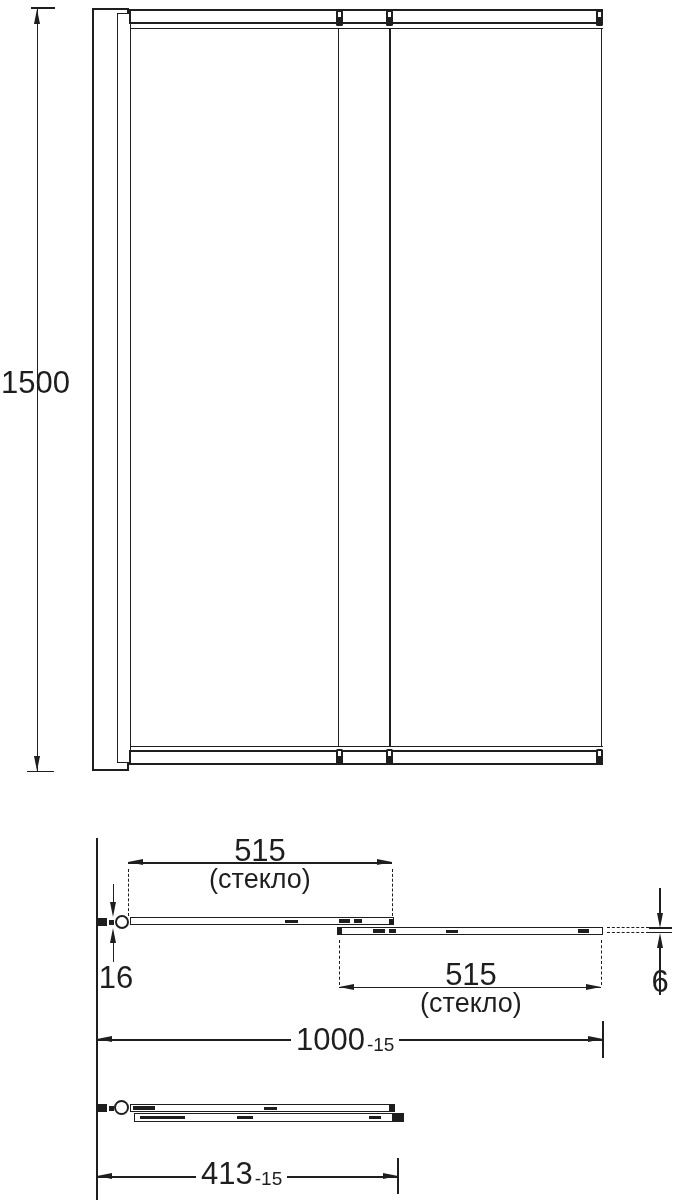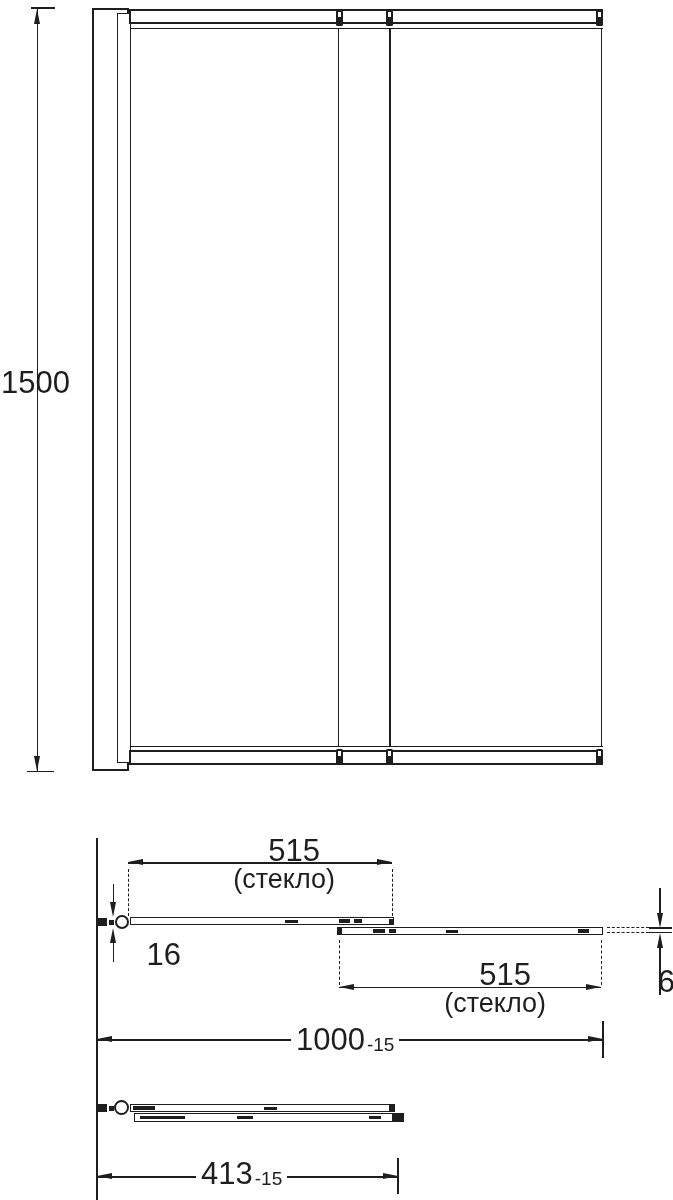--- a/index.html
+++ b/index.html
@@ -15,21 +15,21 @@
   .dashh{position:absolute;height:0;border-top:1.3px dashed var(--ink);}
   .mark{position:absolute;background:var(--ink);}
   .clamp{position:absolute;width:7px;height:16px;background:var(--ink);border-radius:1.5px;}
   .clamp::after{content:"";position:absolute;left:2px;top:2px;width:3px;height:5px;background:#ffffff;}
   .circle{position:absolute;border:2.4px solid var(--ink);border-radius:50%;background:#ffffff;box-sizing:border-box;}
   .arr{position:absolute;width:0;height:0;}
   .arr.up{border-left:3.5px solid transparent;border-right:3.5px solid transparent;border-bottom:15px solid var(--ink);}
   .arr.down{border-left:3.5px solid transparent;border-right:3.5px solid transparent;border-top:15px solid var(--ink);}
   .arr.left{border-top:3.5px solid transparent;border-bottom:3.5px solid transparent;border-right:15px solid var(--ink);}
   .arr.right{border-top:3.5px solid transparent;border-bottom:3.5px solid transparent;border-left:15px solid var(--ink);}
-  .lbl{position:absolute;text-align:right;font-size:31px;line-height:1;color:var(--ink);white-space:nowrap;}
+  .lbl{position:absolute;text-align:center;font-size:31px;line-height:1;color:var(--ink);white-space:nowrap;}
   .lbl.small{font-size:27px;}
   .lbl.onLine{background:#ffffff;padding:0 5px;display:inline-flex;align-items:flex-start;}
   .sub{font-size:19px;position:relative;top:11px;margin-left:2px;}
 </style>
 </head>
 <body>
 
 <div class="canvas">
 
   <div class="ln" style="left:31px;top:7px;width:24px;height:1.5px;"></div>
@@ -67,21 +67,21 @@
   <div class="ln" style="left:128px;top:862px;width:264px;height:1.5px;"></div>
   <div class="arr left" style="left:128px;top:859.2px;"></div>
   <div class="arr right" style="left:377px;top:859.2px;"></div>
   <div class="lbl" style="left:200px;top:835px;width:120px;">515</div>
   <div class="lbl small" style="left:185px;top:866px;width:150px;">(стекло)</div>
 
   <div class="ln" style="left:112.5px;top:884px;width:1.4px;height:20px;"></div>
   <div class="arr down" style="left:109.7px;top:902px;"></div>
   <div class="arr up" style="left:109.7px;top:928px;"></div>
   <div class="ln" style="left:112.5px;top:941px;width:1.4px;height:21px;"></div>
-  <div class="lbl" style="left:94px;top:939px;width:44px;margin-left:43px;">16</div>
+  <div class="lbl" style="left:94px;top:962px;width:44px;">16</div>
 
   <div class="rect thin" style="left:129.5px;top:917px;width:264px;height:8px;"></div>
   <div class="mark" style="left:285px;top:919.8px;width:13px;height:3px;"></div>
   <div class="mark" style="left:339px;top:919.2px;width:11px;height:4.2px;"></div>
   <div class="mark" style="left:354px;top:919.2px;width:8px;height:4.2px;"></div>
   <div class="mark" style="left:388.5px;top:918.6px;width:4.5px;height:5.5px;"></div>
 
   <div class="rect thin" style="left:337px;top:927px;width:266px;height:8px;"></div>
   <div class="mark" style="left:338px;top:928.4px;width:4px;height:5.5px;"></div>
   <div class="mark" style="left:373px;top:929.4px;width:12px;height:4px;"></div>

